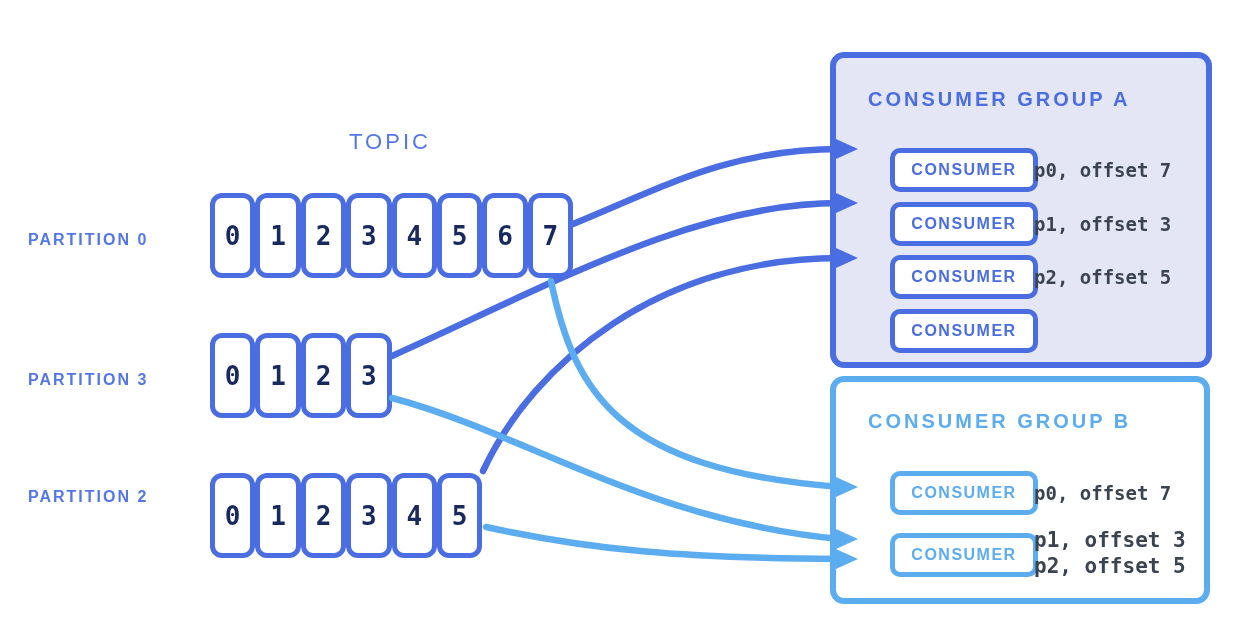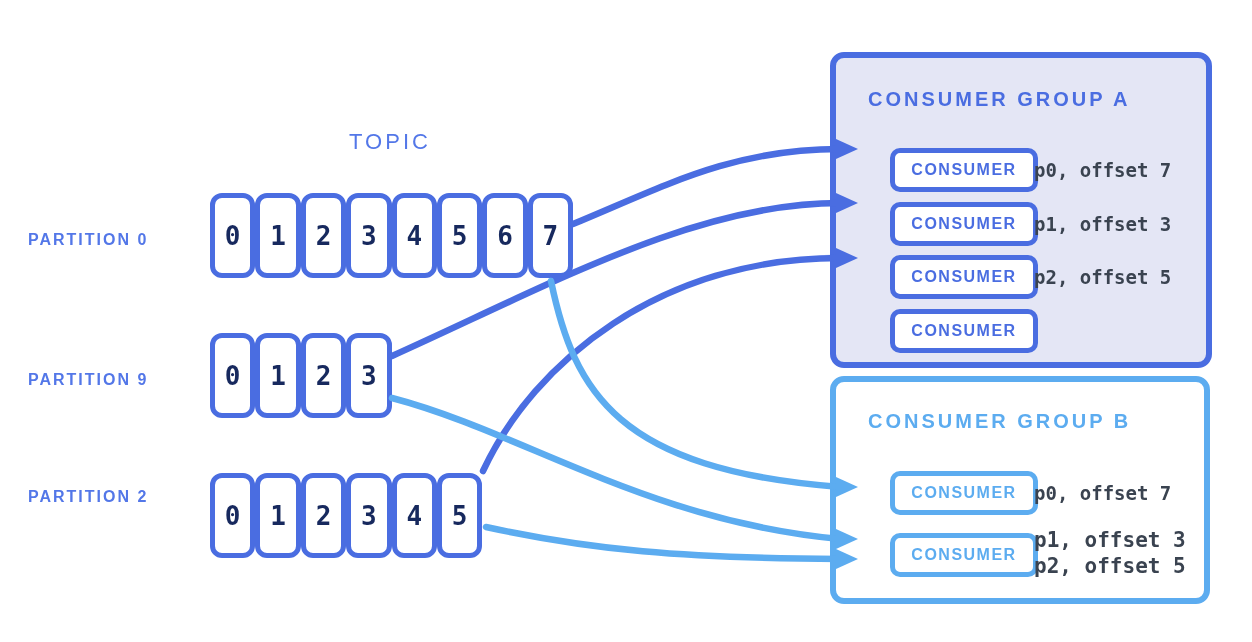--- a/index.html
+++ b/index.html
@@ -69,21 +69,21 @@
     <div class="cell">0</div>
     <div class="cell">1</div>
     <div class="cell">2</div>
     <div class="cell">3</div>
     <div class="cell">4</div>
     <div class="cell">5</div>
     <div class="cell">6</div>
     <div class="cell">7</div>
   </div>
 
-  <div class="partition-label" style="top:371px">PARTITION 9</div>
+  <div class="partition-label" style="top:371px">PARTITION 3</div>
   <div class="cells" style="left:210px;top:333px">
     <div class="cell">0</div>
     <div class="cell">1</div>
     <div class="cell">2</div>
     <div class="cell">3</div>
   </div>
 
   <div class="partition-label" style="top:488px">PARTITION 2</div>
   <div class="cells" style="left:210px;top:473px">
     <div class="cell">0</div>

